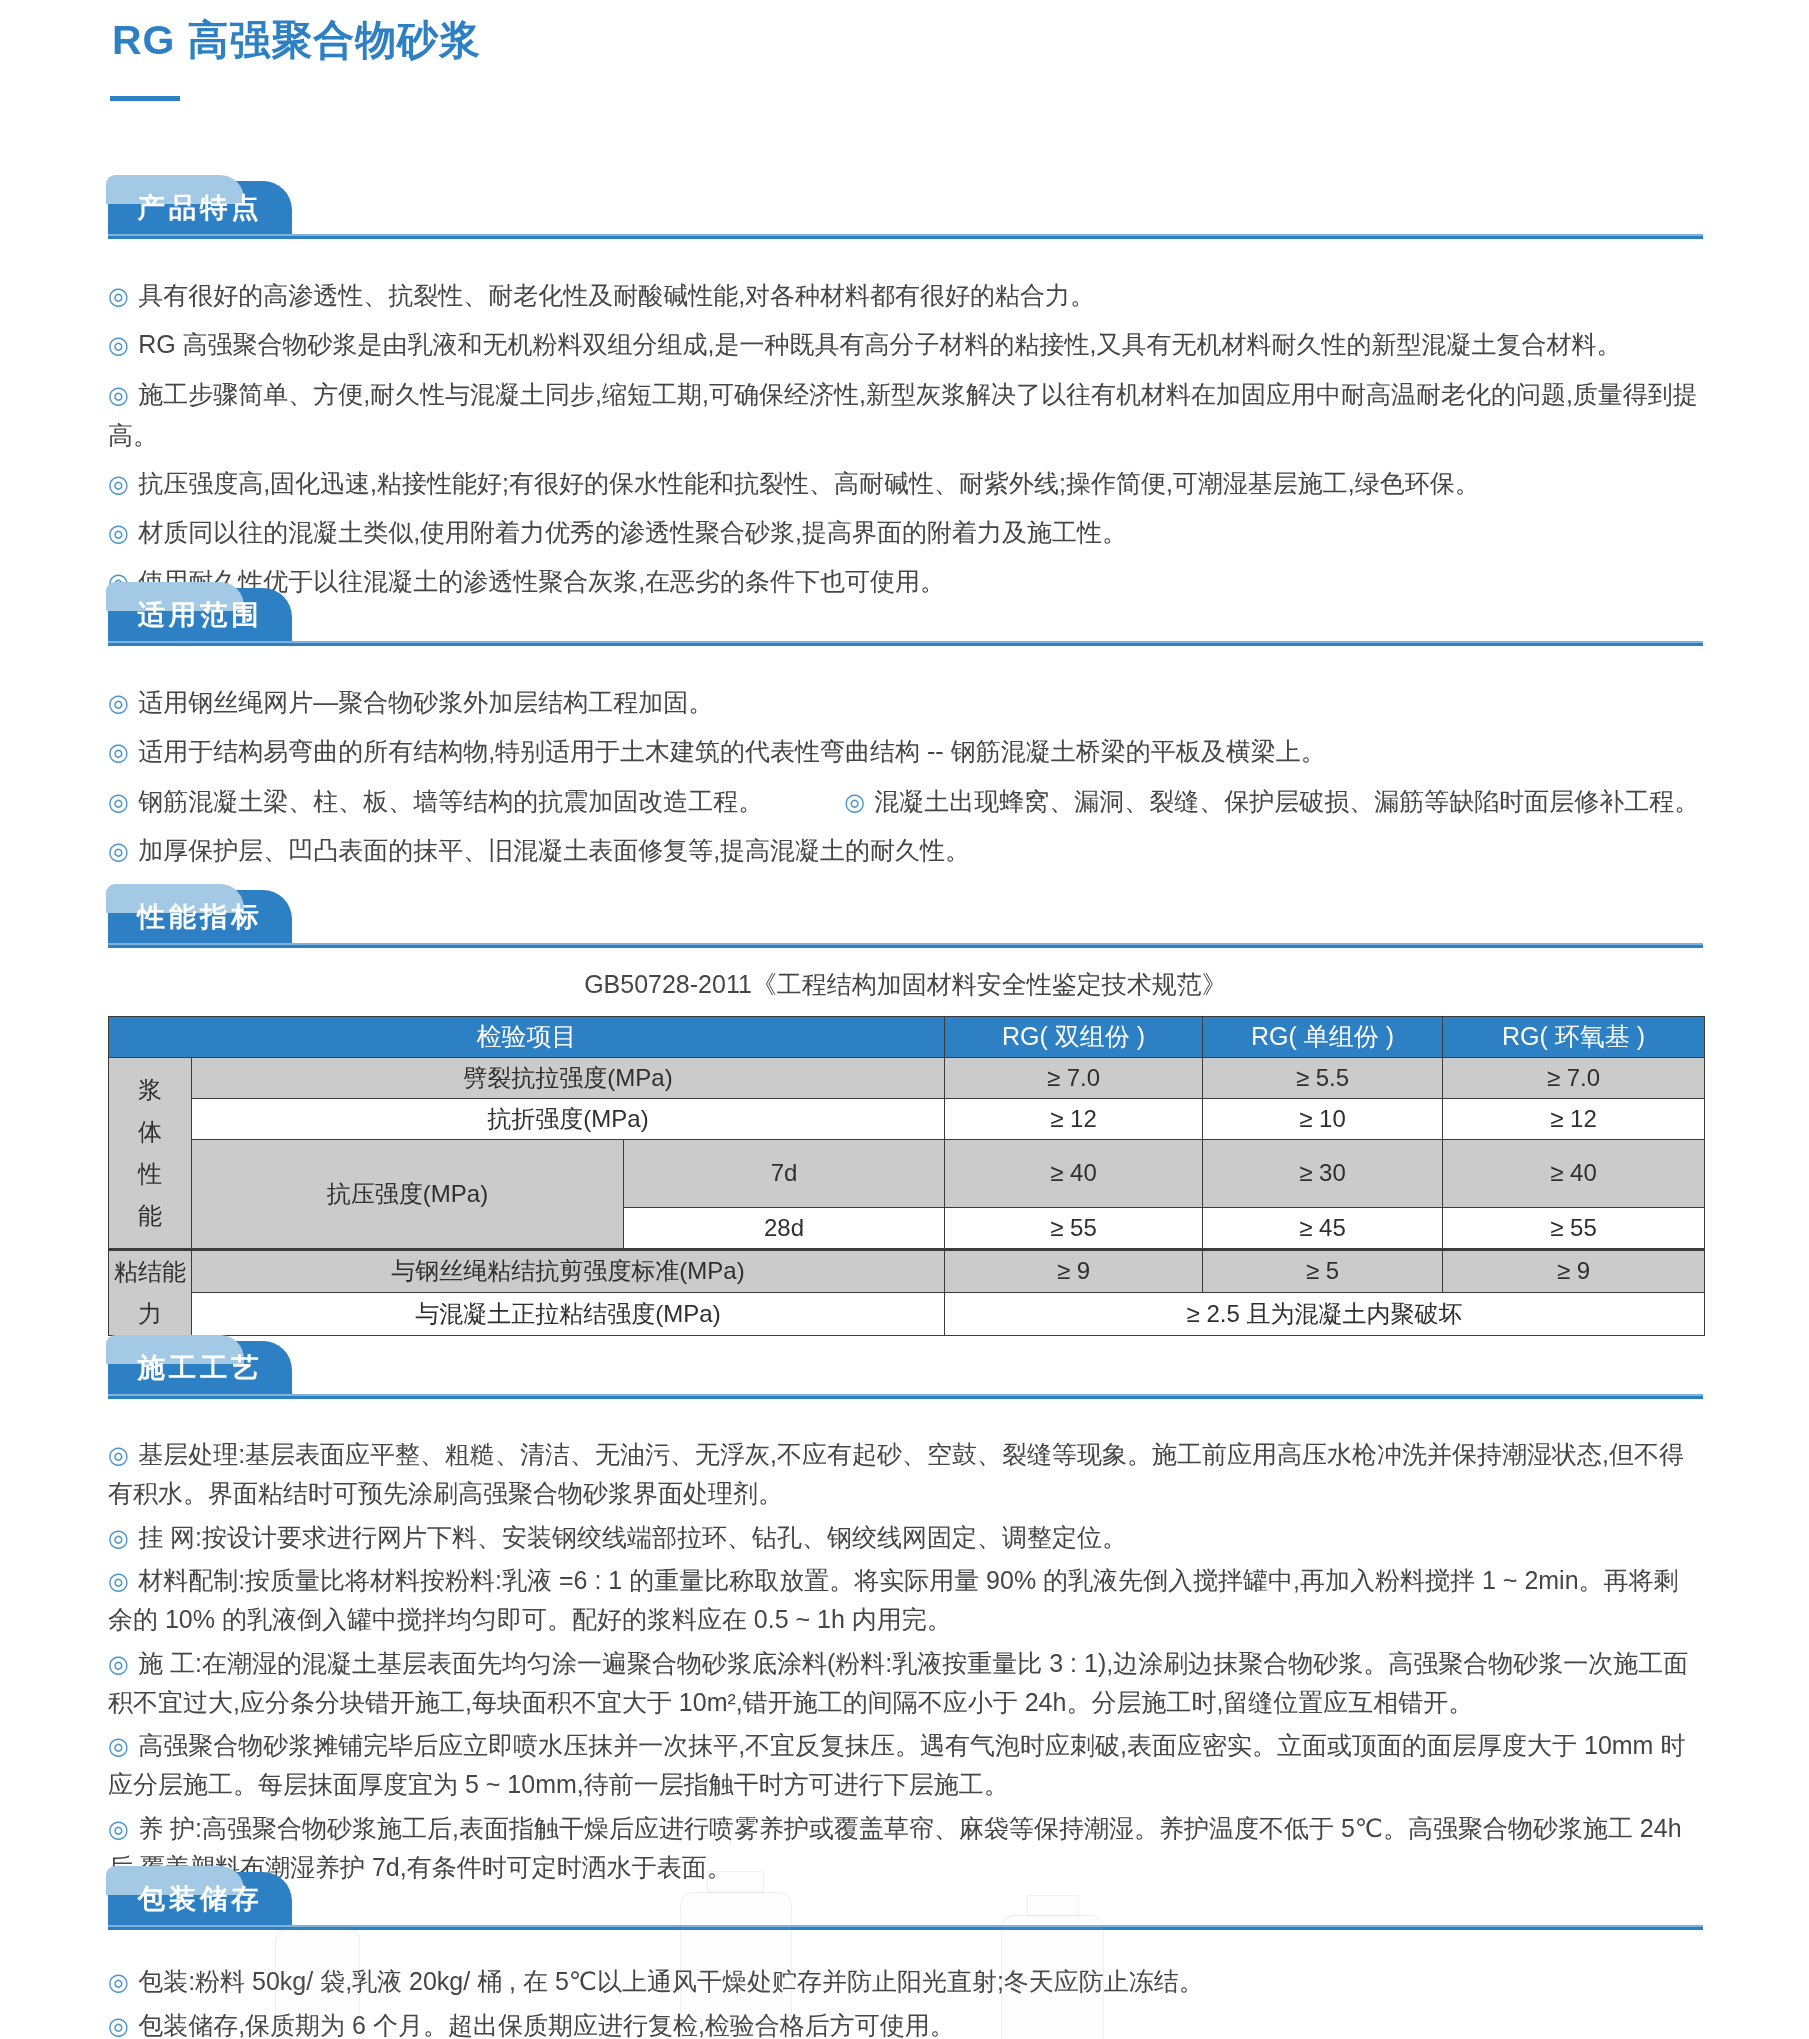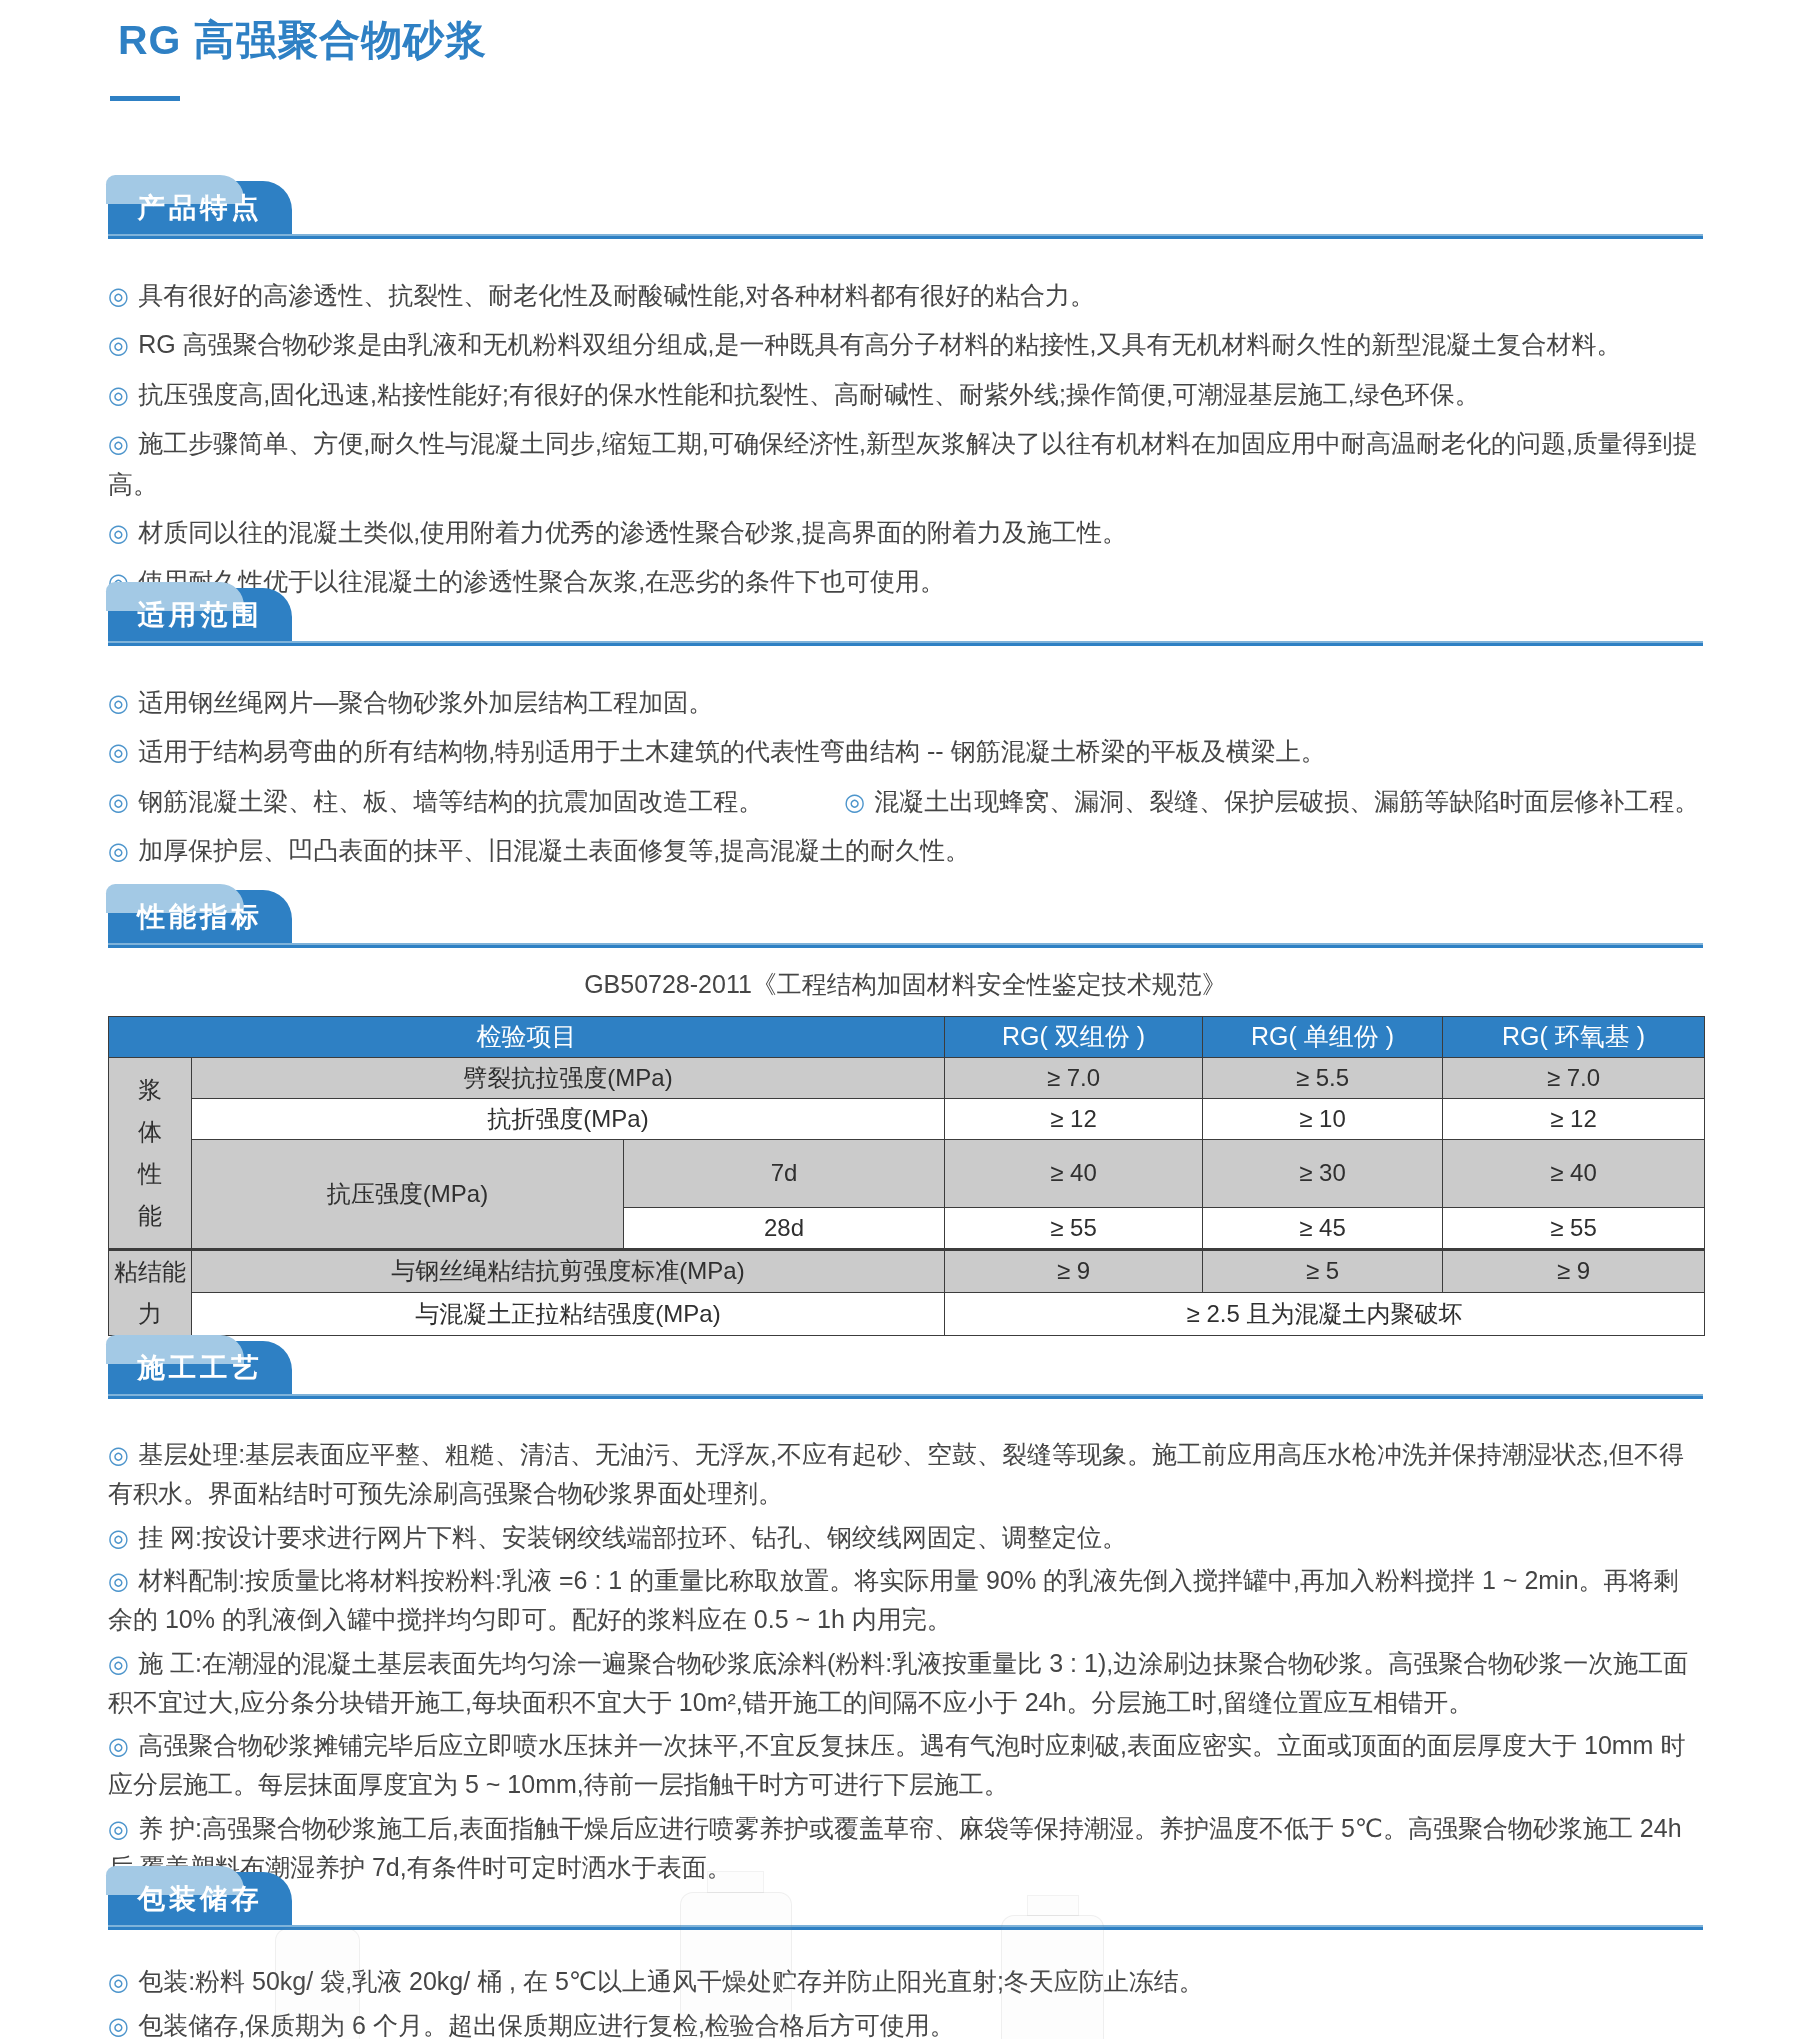--- a/index.html
+++ b/index.html
@@ -5,21 +5,21 @@
   html,body{margin:0;padding:0;background:#ffffff;}
   body{
     width:1809px;height:2040px;overflow:hidden;position:relative;
     font-family:"Liberation Sans","DejaVu Sans",sans-serif;
     color:#454545;
   }
   .page{position:relative;width:1809px;height:2040px;}
 
   
   .title{
-    position:absolute;left:118px;top:13px;margin:0;
+    position:absolute;left:112px;top:13px;margin:0;
     font-size:41px;font-weight:700;color:#2E80C4;letter-spacing:0.9px;
   }
   .title-dash{
     position:absolute;left:110px;top:96px;width:70px;height:4.6px;background:#2E80C4;
   }
 
   
   .sec{position:absolute;left:108px;width:1595px;}
   .sec-head{position:relative;height:58px;}
   .badge{
@@ -83,22 +83,22 @@
   <section class="sec sec-features" style="top:181px">
     <div class="sec-head">
       <div class="badge">
         <span class="badge-label">产品特点</span>
       </div>
       <div class="rule"></div>
     </div>
     <div class="content">
       <p class="bullet"><span class="mark">◎</span><span>具有很好的高渗透性、抗裂性、耐老化性及耐酸碱性能,对各种材料都有很好的粘合力。</span></p>
       <p class="bullet"><span class="mark">◎</span><span>RG 高强聚合物砂浆是由乳液和无机粉料双组分组成,是一种既具有高分子材料的粘接性,又具有无机材料耐久性的新型混凝土复合材料。</span></p>
+      <p class="bullet"><span class="mark">◎</span><span>施工步骤简单、方便,耐久性与混凝土同步,缩短工期,可确保经济性,新型灰浆解决了以往有机材料在加固应用中耐高温耐老化的问题,质量得到提高。</span></p>
       <p class="bullet"><span class="mark">◎</span><span>抗压强度高,固化迅速,粘接性能好;有很好的保水性能和抗裂性、高耐碱性、耐紫外线;操作简便,可潮湿基层施工,绿色环保。</span></p>
-      <p class="bullet"><span class="mark">◎</span><span>施工步骤简单、方便,耐久性与混凝土同步,缩短工期,可确保经济性,新型灰浆解决了以往有机材料在加固应用中耐高温耐老化的问题,质量得到提高。</span></p>
       <p class="bullet"><span class="mark">◎</span><span>材质同以往的混凝土类似,使用附着力优秀的渗透性聚合砂浆,提高界面的附着力及施工性。</span></p>
       <p class="bullet"><span class="mark">◎</span><span>使用耐久性优于以往混凝土的渗透性聚合灰浆,在恶劣的条件下也可使用。</span></p>
     </div>
   </section>
 
   <section class="sec sec-scope" style="top:588px">
     <div class="sec-head">
       <div class="badge">
         <span class="badge-label">适用范围</span>
       </div>

